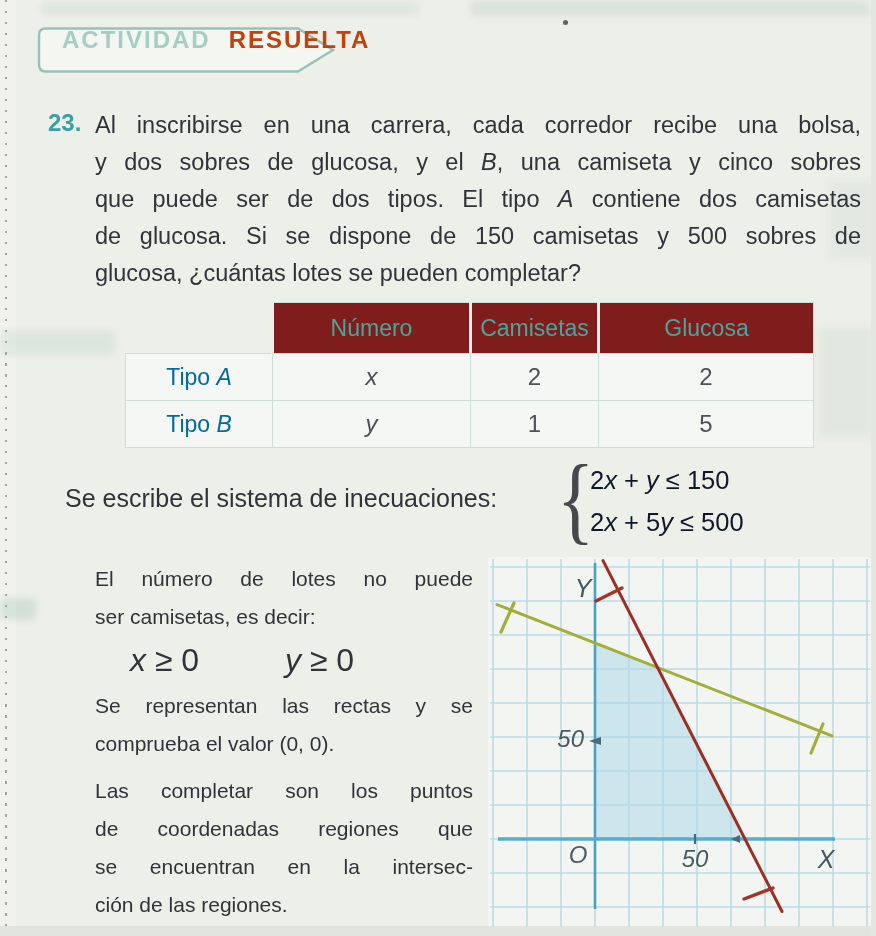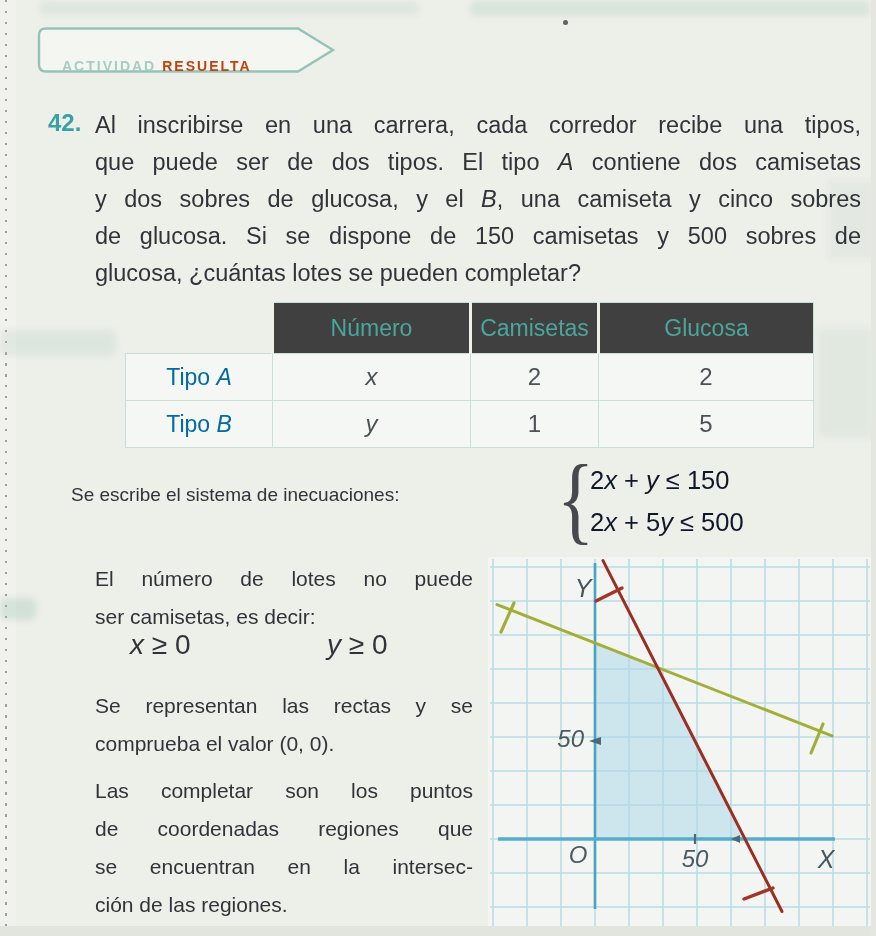--- a/index.html
+++ b/index.html
@@ -19,55 +19,55 @@
   .bottom-edge { position:absolute; left:0; top:926px; width:876px; height:10px; background:#e2e4de; }
   .right-edge  { position:absolute; left:871px; top:0; width:5px; height:936px; background:#e4e6e0; }
 
   
   .bleed { position:absolute; background:#8fbda8; opacity:.16; filter:blur(3px); border-radius:5px; }
   .dot-art { position:absolute; left:563px; top:20px; width:5px; height:5px; border-radius:50%; background:#3c403c; opacity:.8; }
 
   
   .badge { position:absolute; left:36px; top:26px; width:312px; height:48px; }
   .badge svg { position:absolute; left:0; top:0; }
-  .badge-text { position:absolute; left:26px; top:0; height:48px; display:flex; align-items:flex-end; gap:6px;
-    font-size:14px; font-weight:bold; letter-spacing:2px; }
+  .badge-text { position:absolute; left:26px; top:0; height:48px; display:flex; align-items:flex-start; gap:18px;
+    font-size:24px; font-weight:bold; letter-spacing:2px; }
   .badge-w1 { color:#a5cdc3; }
   .badge-w2 { color:#c2410c; }
 
   
   .problem-number { position:absolute; left:48px; top:109px; font-size:24px; font-weight:bold; color:#39a0a6; }
   .problem-text { position:absolute; left:95px; top:107px; width:766px; font-size:23.5px; line-height:37px; }
   .jline { text-align:justify; text-align-last:justify; white-space:normal; }
   .jl-last { text-align-last:left; }
   i { font-style:italic; }
 
   
   .data-table { position:absolute; left:125px; top:302px; border-collapse:collapse; table-layout:fixed; }
   .data-table th, .data-table td { padding:0; text-align:center; vertical-align:middle; }
   .data-table th {
-    height:50px; background:#404040; color:#4aa69c; font-size:23px; font-weight:normal;
+    height:50px; background:#7f1d1d; color:#4aa69c; font-size:23px; font-weight:normal;
     border:1.4px solid #c9e0d8; border-left:3px solid #edefe9;
   }
   .data-table td { height:46px; background:#f4f7f3; border:1.4px solid #c9e0d8; color:#4b5156; font-size:24px; }
   .data-table td.rowlabel { color:#0369a1; font-size:23px; }
   .data-table .void { background:transparent; border:none; }
 
   
-  .system-intro { position:absolute; left:71px; top:484px; font-size:19px; }
+  .system-intro { position:absolute; left:65px; top:484px; font-size:25px; }
   .system-brace { position:absolute; left:552px; top:450px; font-size:98px; line-height:98px;
     font-family:"Liberation Serif", serif; color:#45494d; transform:scaleX(.8); font-weight:300; }
   .equations { position:absolute; left:590px; top:459px; }
   .eq { font-size:25.5px; line-height:42px; color:#0f172a; }
 
   
   .lc { position:absolute; left:95px; width:378px; font-size:21px; line-height:38px; }
   .p1 { top:560px; } .p2 { top:687px; } .p3 { top:772px; }
-  .constraint { position:absolute; top:629px; font-size:28px; }
-  .cx { left:130px; } .cy { left:285px;margin-left:42px; }
+  .constraint { position:absolute; top:642px; font-size:32px; }
+  .cx { left:130px; } .cy { left:285px; }
 
   
   .graph { position:absolute; left:488px; top:557px; width:384px; height:377px; }
   .graph svg { display:block; }
   .axis-label { font-style:italic; fill:#45565e; font-size:25px; font-family:"Liberation Sans", sans-serif; }
   .tick-label { font-style:italic; fill:#4a5a63; font-size:24px; font-family:"Liberation Sans", sans-serif; }
 </style>
 </head>
 <body>
 
@@ -87,25 +87,25 @@
   <div class="badge">
     <svg width="312" height="48" viewBox="0 0 312 48">
       <path d="M10,2.5 H262 L297,24 262,45.5 H10 Q3,45.5 3,38.5 V9.5 Q3,2.5 10,2.5 Z" fill="#f3f6f1" stroke="#97c2b8" stroke-width="2.4"></path>
     </svg>
     <div class="badge-text">
       <span class="badge-w1">ACTIVIDAD</span>
       <span class="badge-w2">RESUELTA</span>
     </div>
   </div>
 
-  <div class="problem-number">42.</div>
+  <div class="problem-number">23.</div>
   <div class="problem-text">
-      <div class="jline"><span>Al inscribirse en una carrera, cada corredor recibe una tipos,</span></div>
+      <div class="jline"><span>Al inscribirse en una carrera, cada corredor recibe una bolsa,</span></div>
+      <div class="jline"><span>y dos sobres de glucosa, y el </span><i>B</i><span>, una camiseta y cinco sobres</span></div>
       <div class="jline"><span>que puede ser de dos tipos. El tipo </span><i>A</i><span> contiene dos camisetas</span></div>
-      <div class="jline"><span>y dos sobres de glucosa, y el </span><i>B</i><span>, una camiseta y cinco sobres</span></div>
       <div class="jline"><span>de glucosa. Si se dispone de 150 camisetas y 500 sobres de</span></div>
       <div class="jline jl-last"><span>glucosa, ¿cuántas lotes se pueden completar?</span></div>
     </div>
 
   <table class="data-table">
     <colgroup>
         <col style="width:147px">
         <col style="width:198px">
         <col style="width:128px">
         <col style="width:215px">

